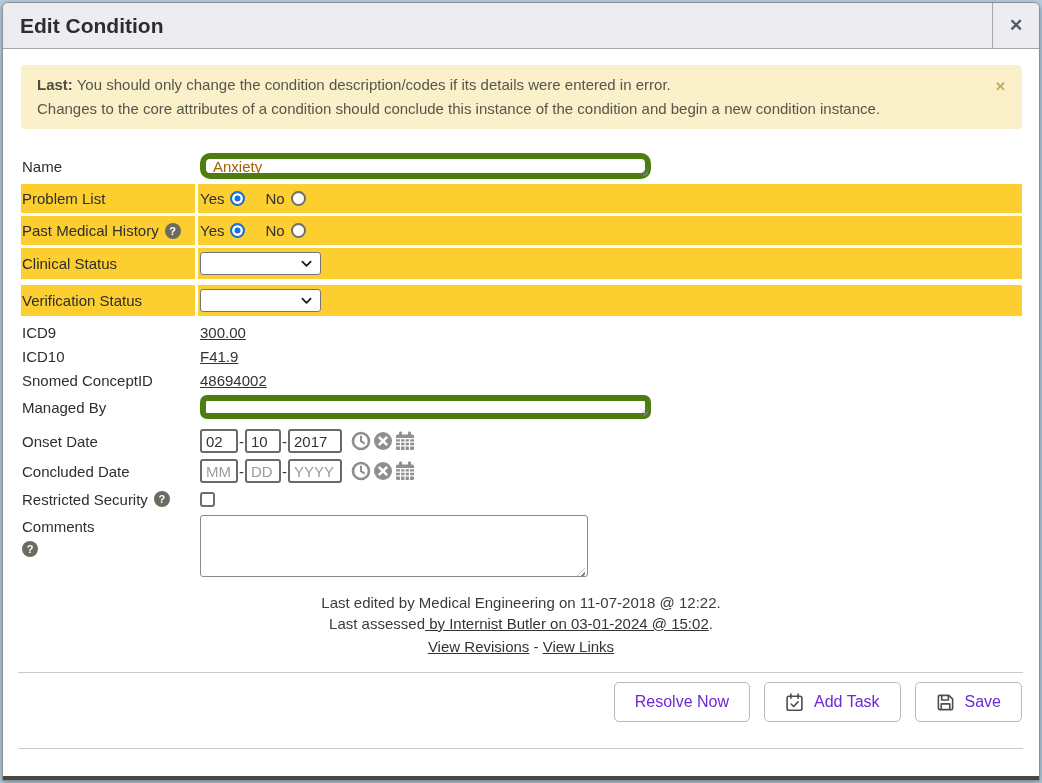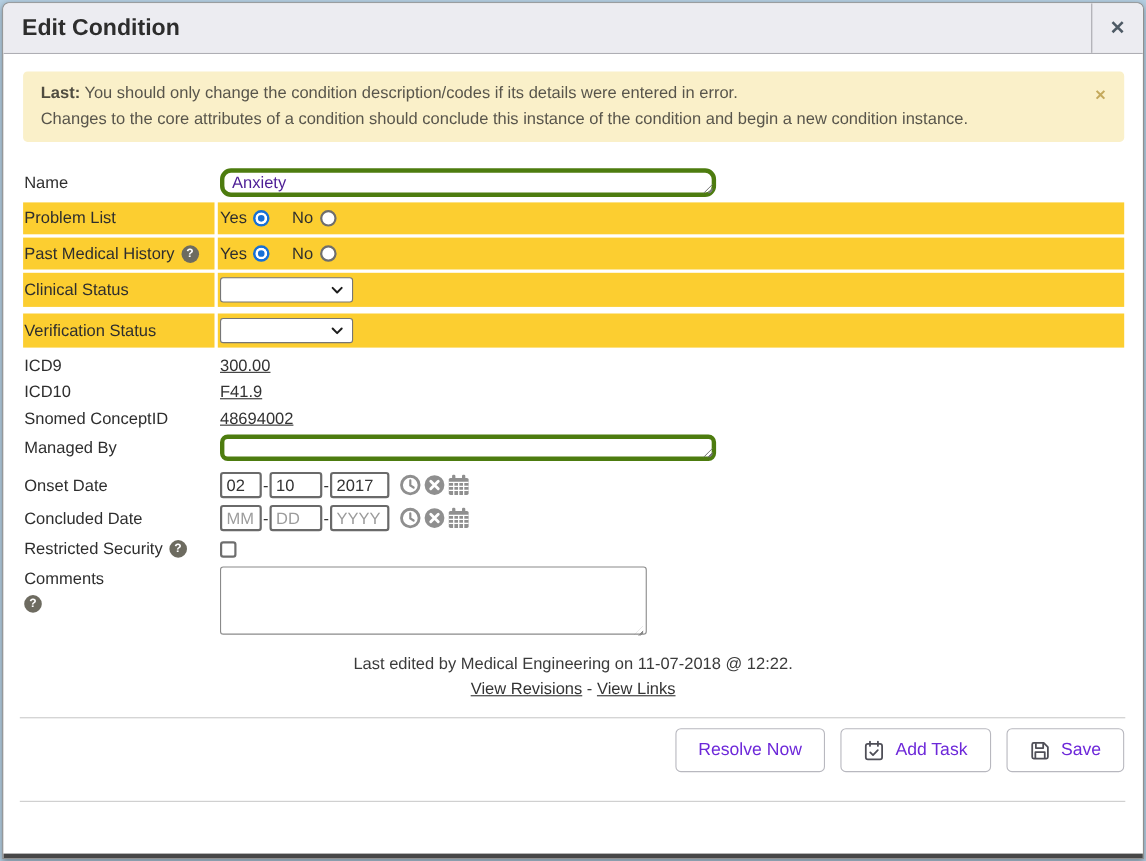--- a/index.html
+++ b/index.html
@@ -80,22 +80,22 @@
   }
   .radio-gap { width:8px; }
   
   .checkbox {
     width:15px; height:15px; border:2px solid #6e6e6e;
     border-radius:3px; background:#fff; cursor:pointer;
   }
   
   .input-wrap { position:relative; display:inline-block; }
   .txt {
-    border:4px solid #4d7c0f; background:#fff;
-    font:15px "Liberation Sans", sans-serif; color:#4c1d95;
+    border:6px solid #4d7c0f; background:#fff;
+    font:15px "Liberation Sans", sans-serif; color:#a16207;
     padding:2px 7px; outline:none;
   }
   .name-input  { width:451px; height:26px; border-radius:10px; }
   .mgd-input   { width:451px; height:24px; border-radius:7px; }
   .grip {
     position:absolute; right:3px; bottom:3px; width:9px; height:9px;
     background:repeating-linear-gradient(315deg, transparent 0 2px, #777 2px 4px);
     clip-path:polygon(100% 0, 0 100%, 100% 100%);
     pointer-events:none;
   }
@@ -106,21 +106,21 @@
     display:inline-flex; align-items:center; justify-content:flex-end;
     padding-right:8px; cursor:pointer;
   }
   
   .date-box {
     border:2px solid #6a6a6a; border-radius:3px;
     font:15px "Liberation Sans", sans-serif; color:#333;
     padding:1px 4px; height:24px; outline:none;
   }
   .date-box::placeholder { color:#9c9c9c; }
-  .dm { width:38px; } .dd { width:48px; } .dy { width:54px; }
+  .dm { width:38px; } .dd { width:36px; } .dy { width:54px; }
   .dash { color:#333; margin:0 1px; }
   .dicon { width:20px; height:20px; cursor:pointer; flex-shrink:0; }
   .dicon + .dicon { margin-left:2px; }
   
   .lnk { color:#333; text-decoration:underline; cursor:pointer; }
   
   .comments-area {
     width:388px; height:62px; resize:none;
     border:1px solid #8a8a8a; border-radius:3px;
     font:15px "Liberation Sans", sans-serif; padding:4px 6px; outline:none;
@@ -348,20 +348,21 @@
         <span class="input-wrap">
           <textarea class="comments-area" style=""></textarea>
           <span class="grip" style="background:repeating-linear-gradient(315deg, transparent 0 2px, #8a8a8a 2px 4px);"></span>
         </span>
       </div>
     </div>
   </div>
 
   <div class="audit">
     <div>Last edited by Medical Engineering on 11-07-2018 @ 12:22.</div>
+    <div><span>Last assessed</span><span class="lnk"> by Internist Butler on 03-01-2024 @ 15:02</span><span>.</span></div>
     <div class="audit-links">
       <span class="lnk">View Revisions</span><span> - </span><span class="lnk">View Links</span>
     </div>
   </div>
 
   <hr class="divider">
 
   <div class="actions">
     <button class="btn">
       <span>Resolve Now</span>

